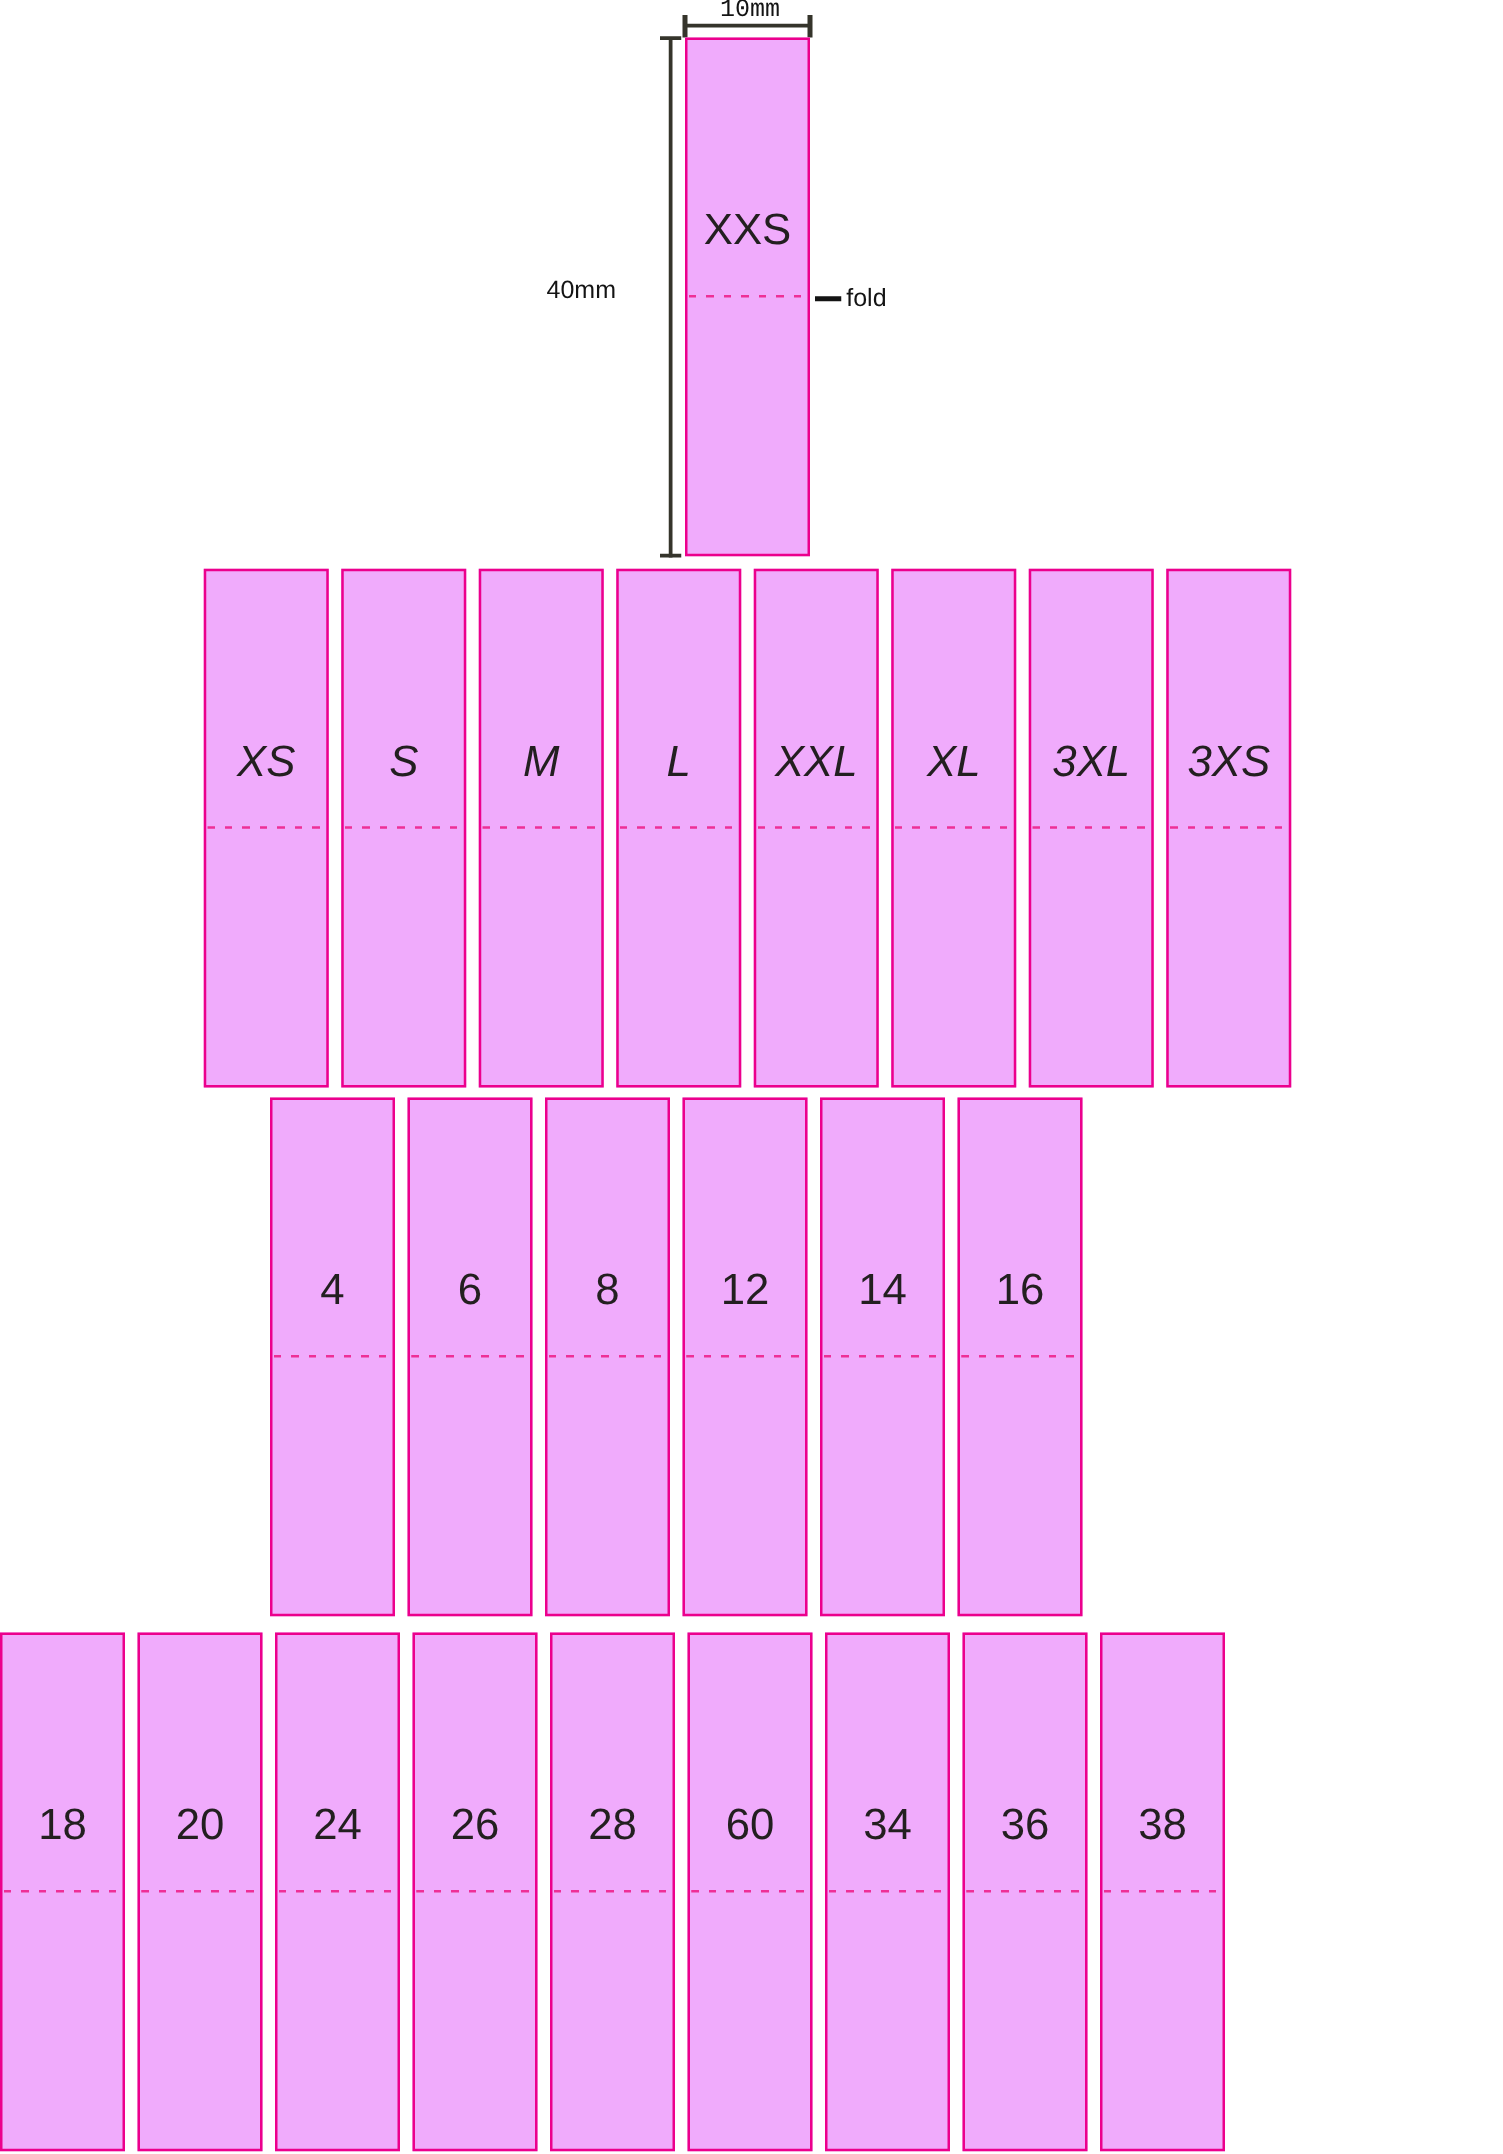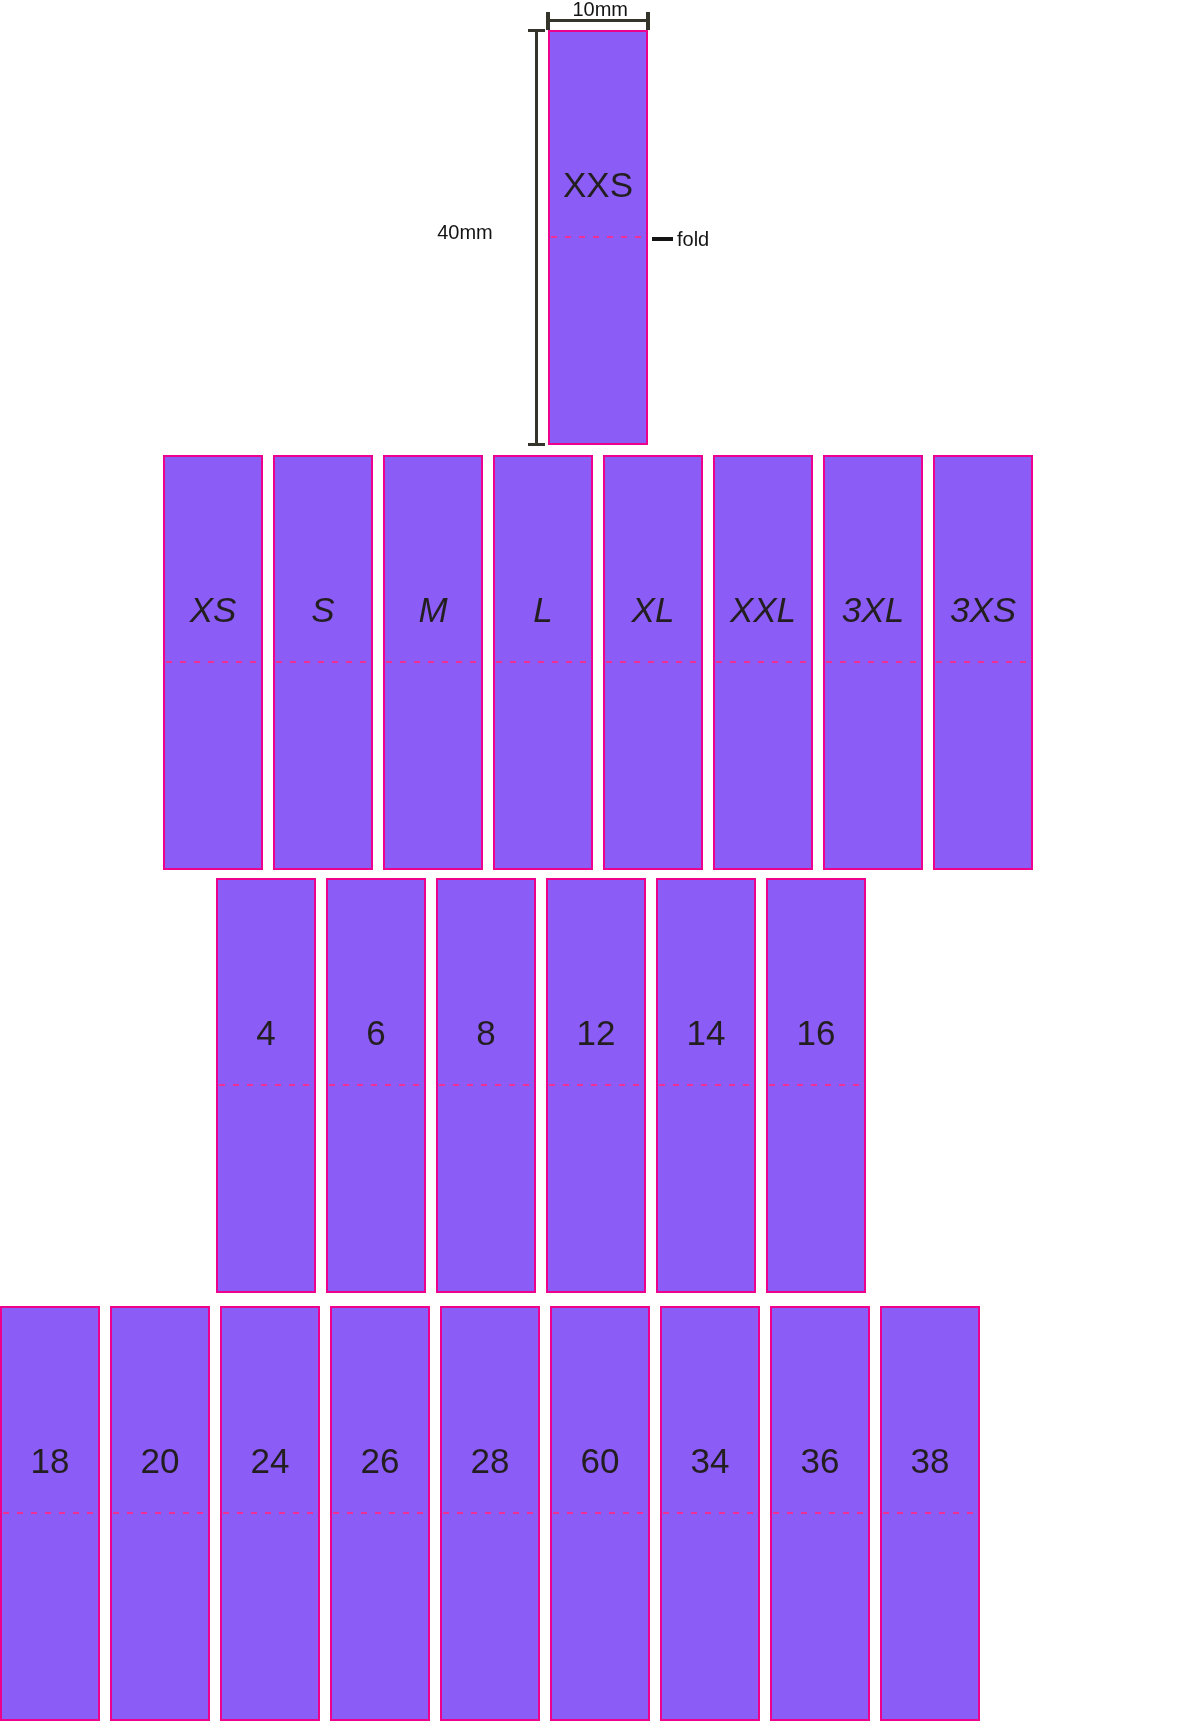--- a/index.html
+++ b/index.html
@@ -21,21 +21,21 @@
   
   .label-row{
     position:absolute;
     display:flex;
     gap:10px;
   }
   .size-label{
     position:relative;
     flex:none;
     width:100px;height:415px;
-    background:#8b5cf6;
+    background:#f0abfc;
     border:2px solid var(--label-border);
   }
   .size-text{
     position:absolute;left:0;right:0;top:152px;
     transform:translateY(-50%);
     text-align:center;
     font-size:35px;
     line-height:1;
     color:var(--label-text);
   }
@@ -53,21 +53,21 @@
   .dim-height-line{left:535px;top:30px;width:3px;height:416px;}
   .dim-height-tick-top{left:528px;top:29px;width:17px;height:3px;}
   .dim-height-tick-bottom{left:528px;top:443px;width:17px;height:3px;}
   .fold-marker-line{left:652px;top:237px;width:21px;height:4px;background:var(--annotation-text);}
   .anno{
     position:absolute;
     font-size:20px;line-height:20px;
     color:var(--annotation-text);
     white-space:nowrap;
   }
-  .anno-width{left:528px;top:-1px;width:100px;text-align:right;}
+  .anno-width{left:576px;top:-1px;width:100px;text-align:left;font-family:Liberation Mono, monospace;}
   .anno-height{left:424px;top:222px;width:82px;text-align:center;}
   .anno-fold{left:677px;top:229px;}
   
   .row-letters{left:163px;top:455px;font-style:italic;}
   .row-kids{left:216px;top:878px;}
   .row-numeric{left:0px;top:1306px;}
 </style>
 </head>
 <body>
 
@@ -102,25 +102,25 @@
     </div>
     <div class="size-label">
       <span class="size-text">M</span>
       <span class="fold-line"></span>
     </div>
     <div class="size-label">
       <span class="size-text">L</span>
       <span class="fold-line"></span>
     </div>
     <div class="size-label">
-      <span class="size-text">XL</span>
+      <span class="size-text">XXL</span>
       <span class="fold-line"></span>
     </div>
     <div class="size-label">
-      <span class="size-text">XXL</span>
+      <span class="size-text">XL</span>
       <span class="fold-line"></span>
     </div>
     <div class="size-label">
       <span class="size-text">3XL</span>
       <span class="fold-line"></span>
     </div>
     <div class="size-label">
       <span class="size-text">3XS</span>
       <span class="fold-line"></span>
     </div>

